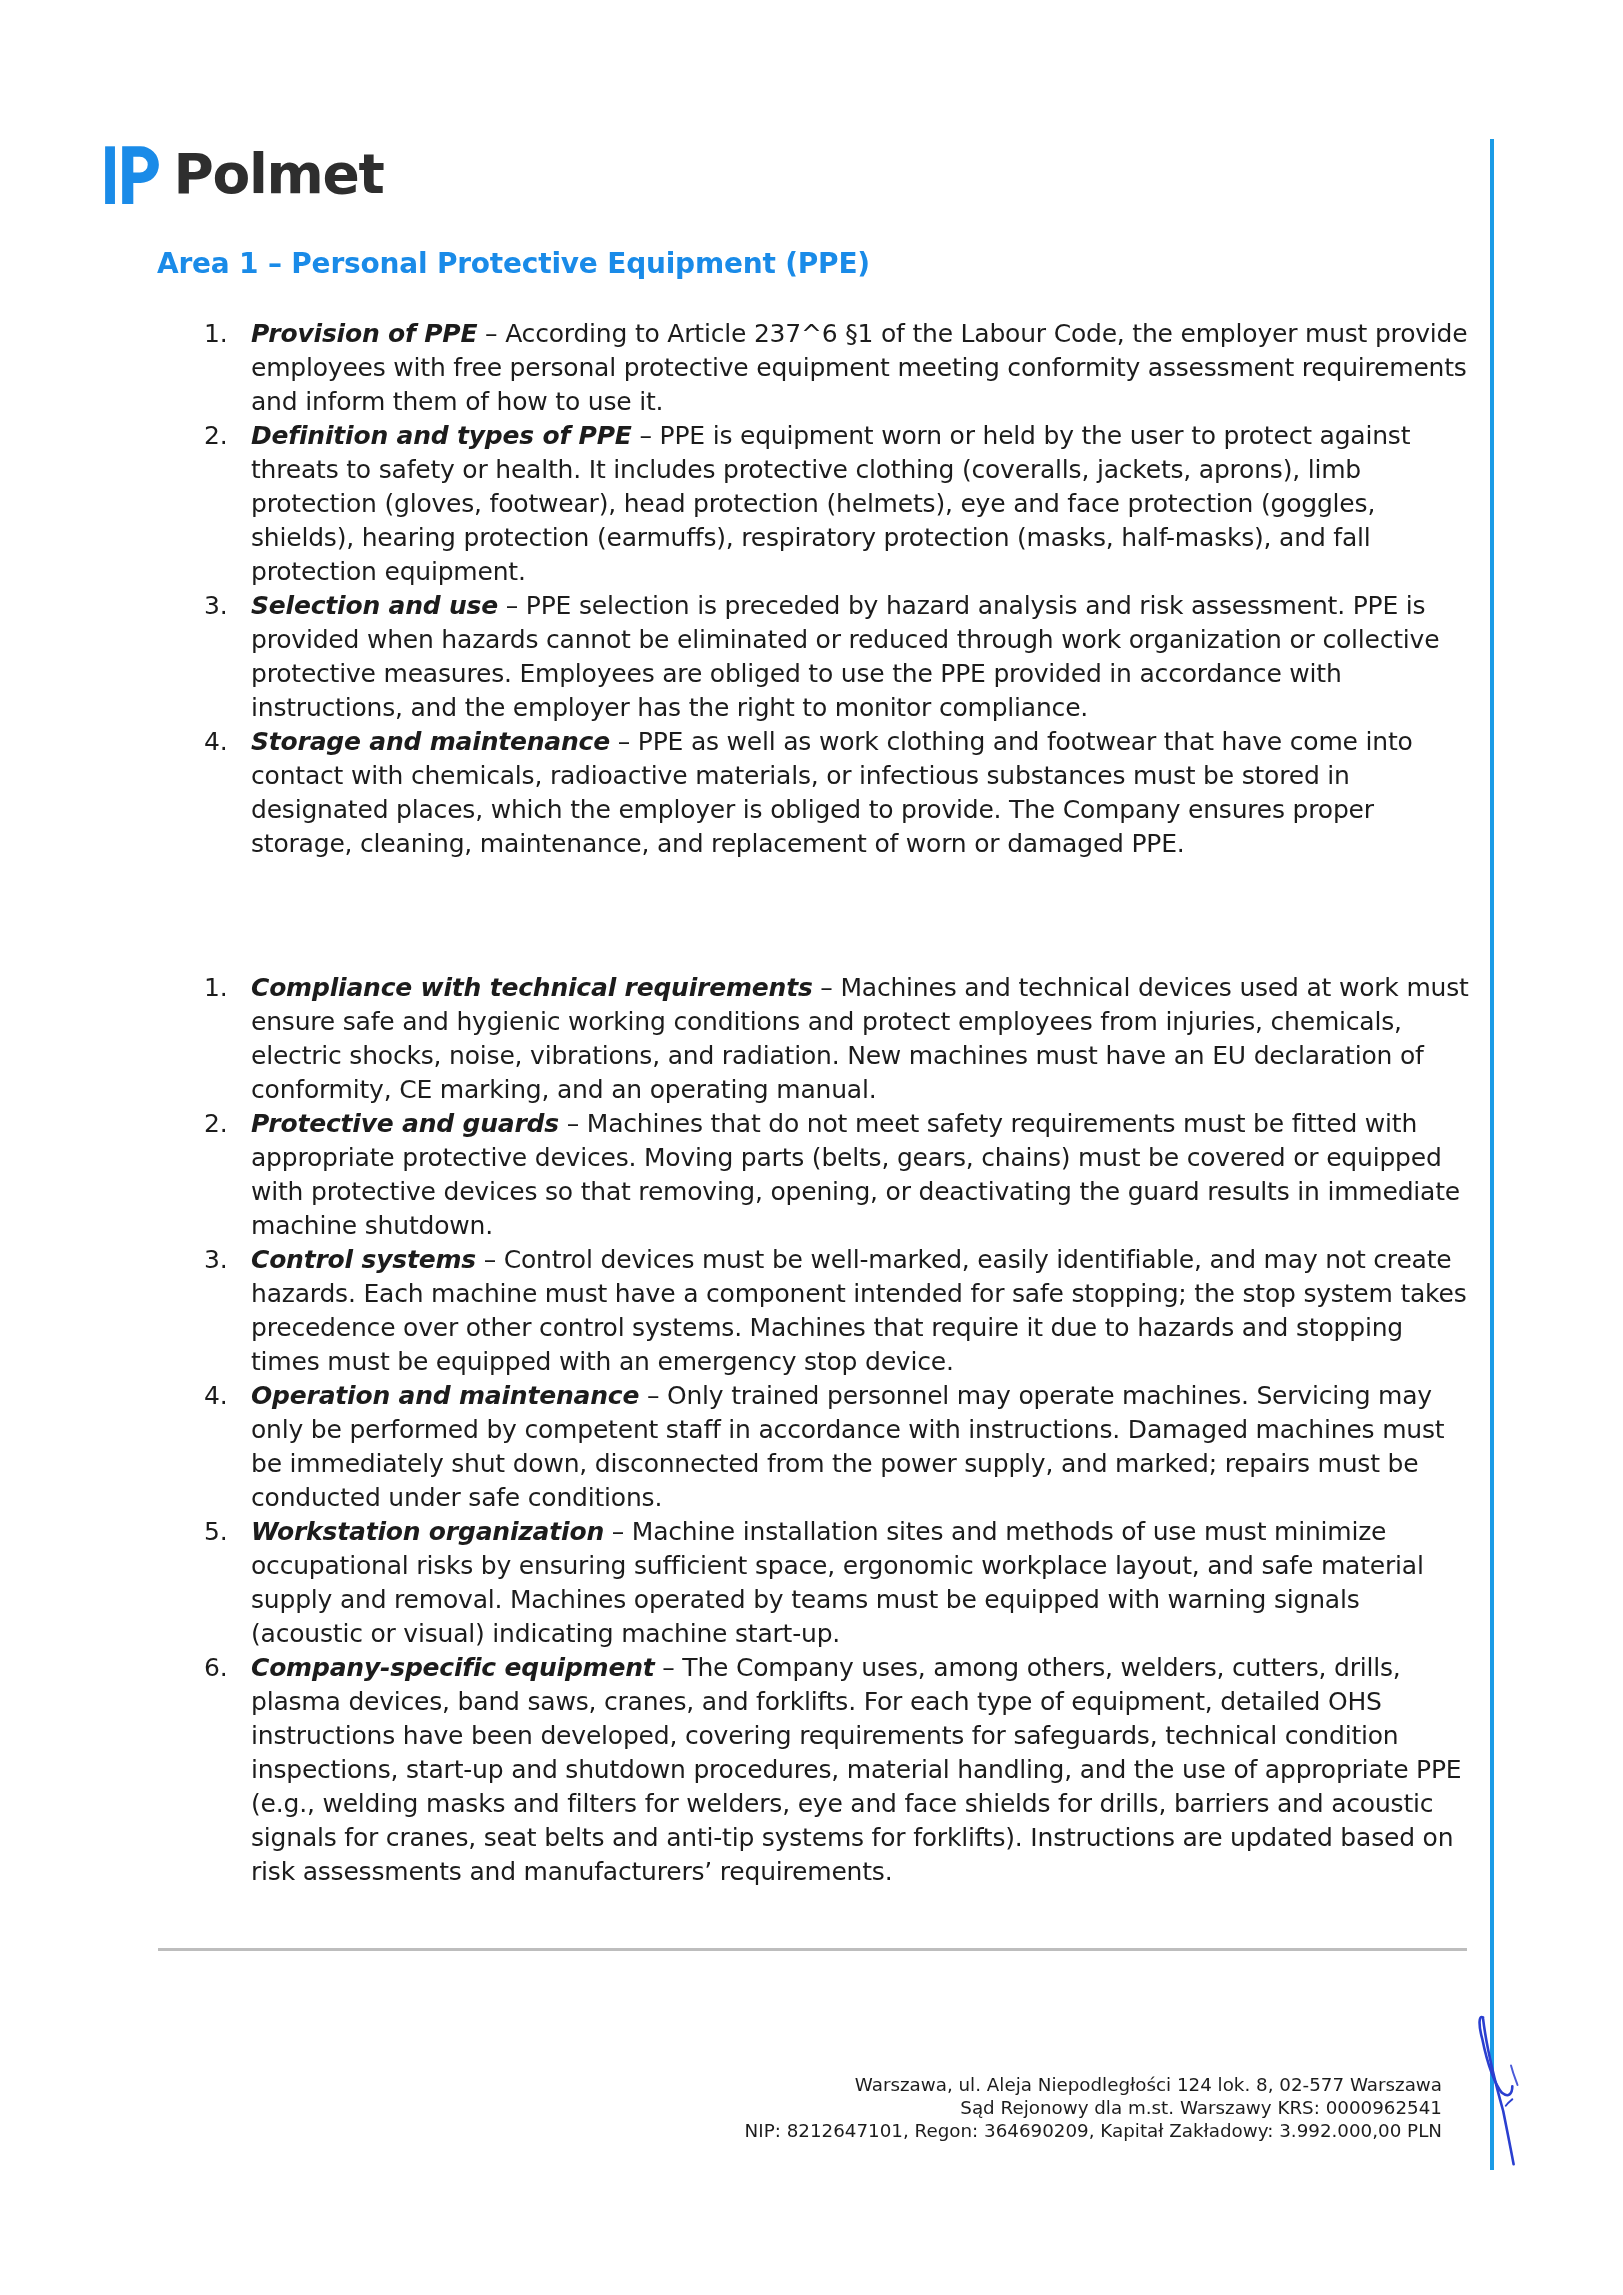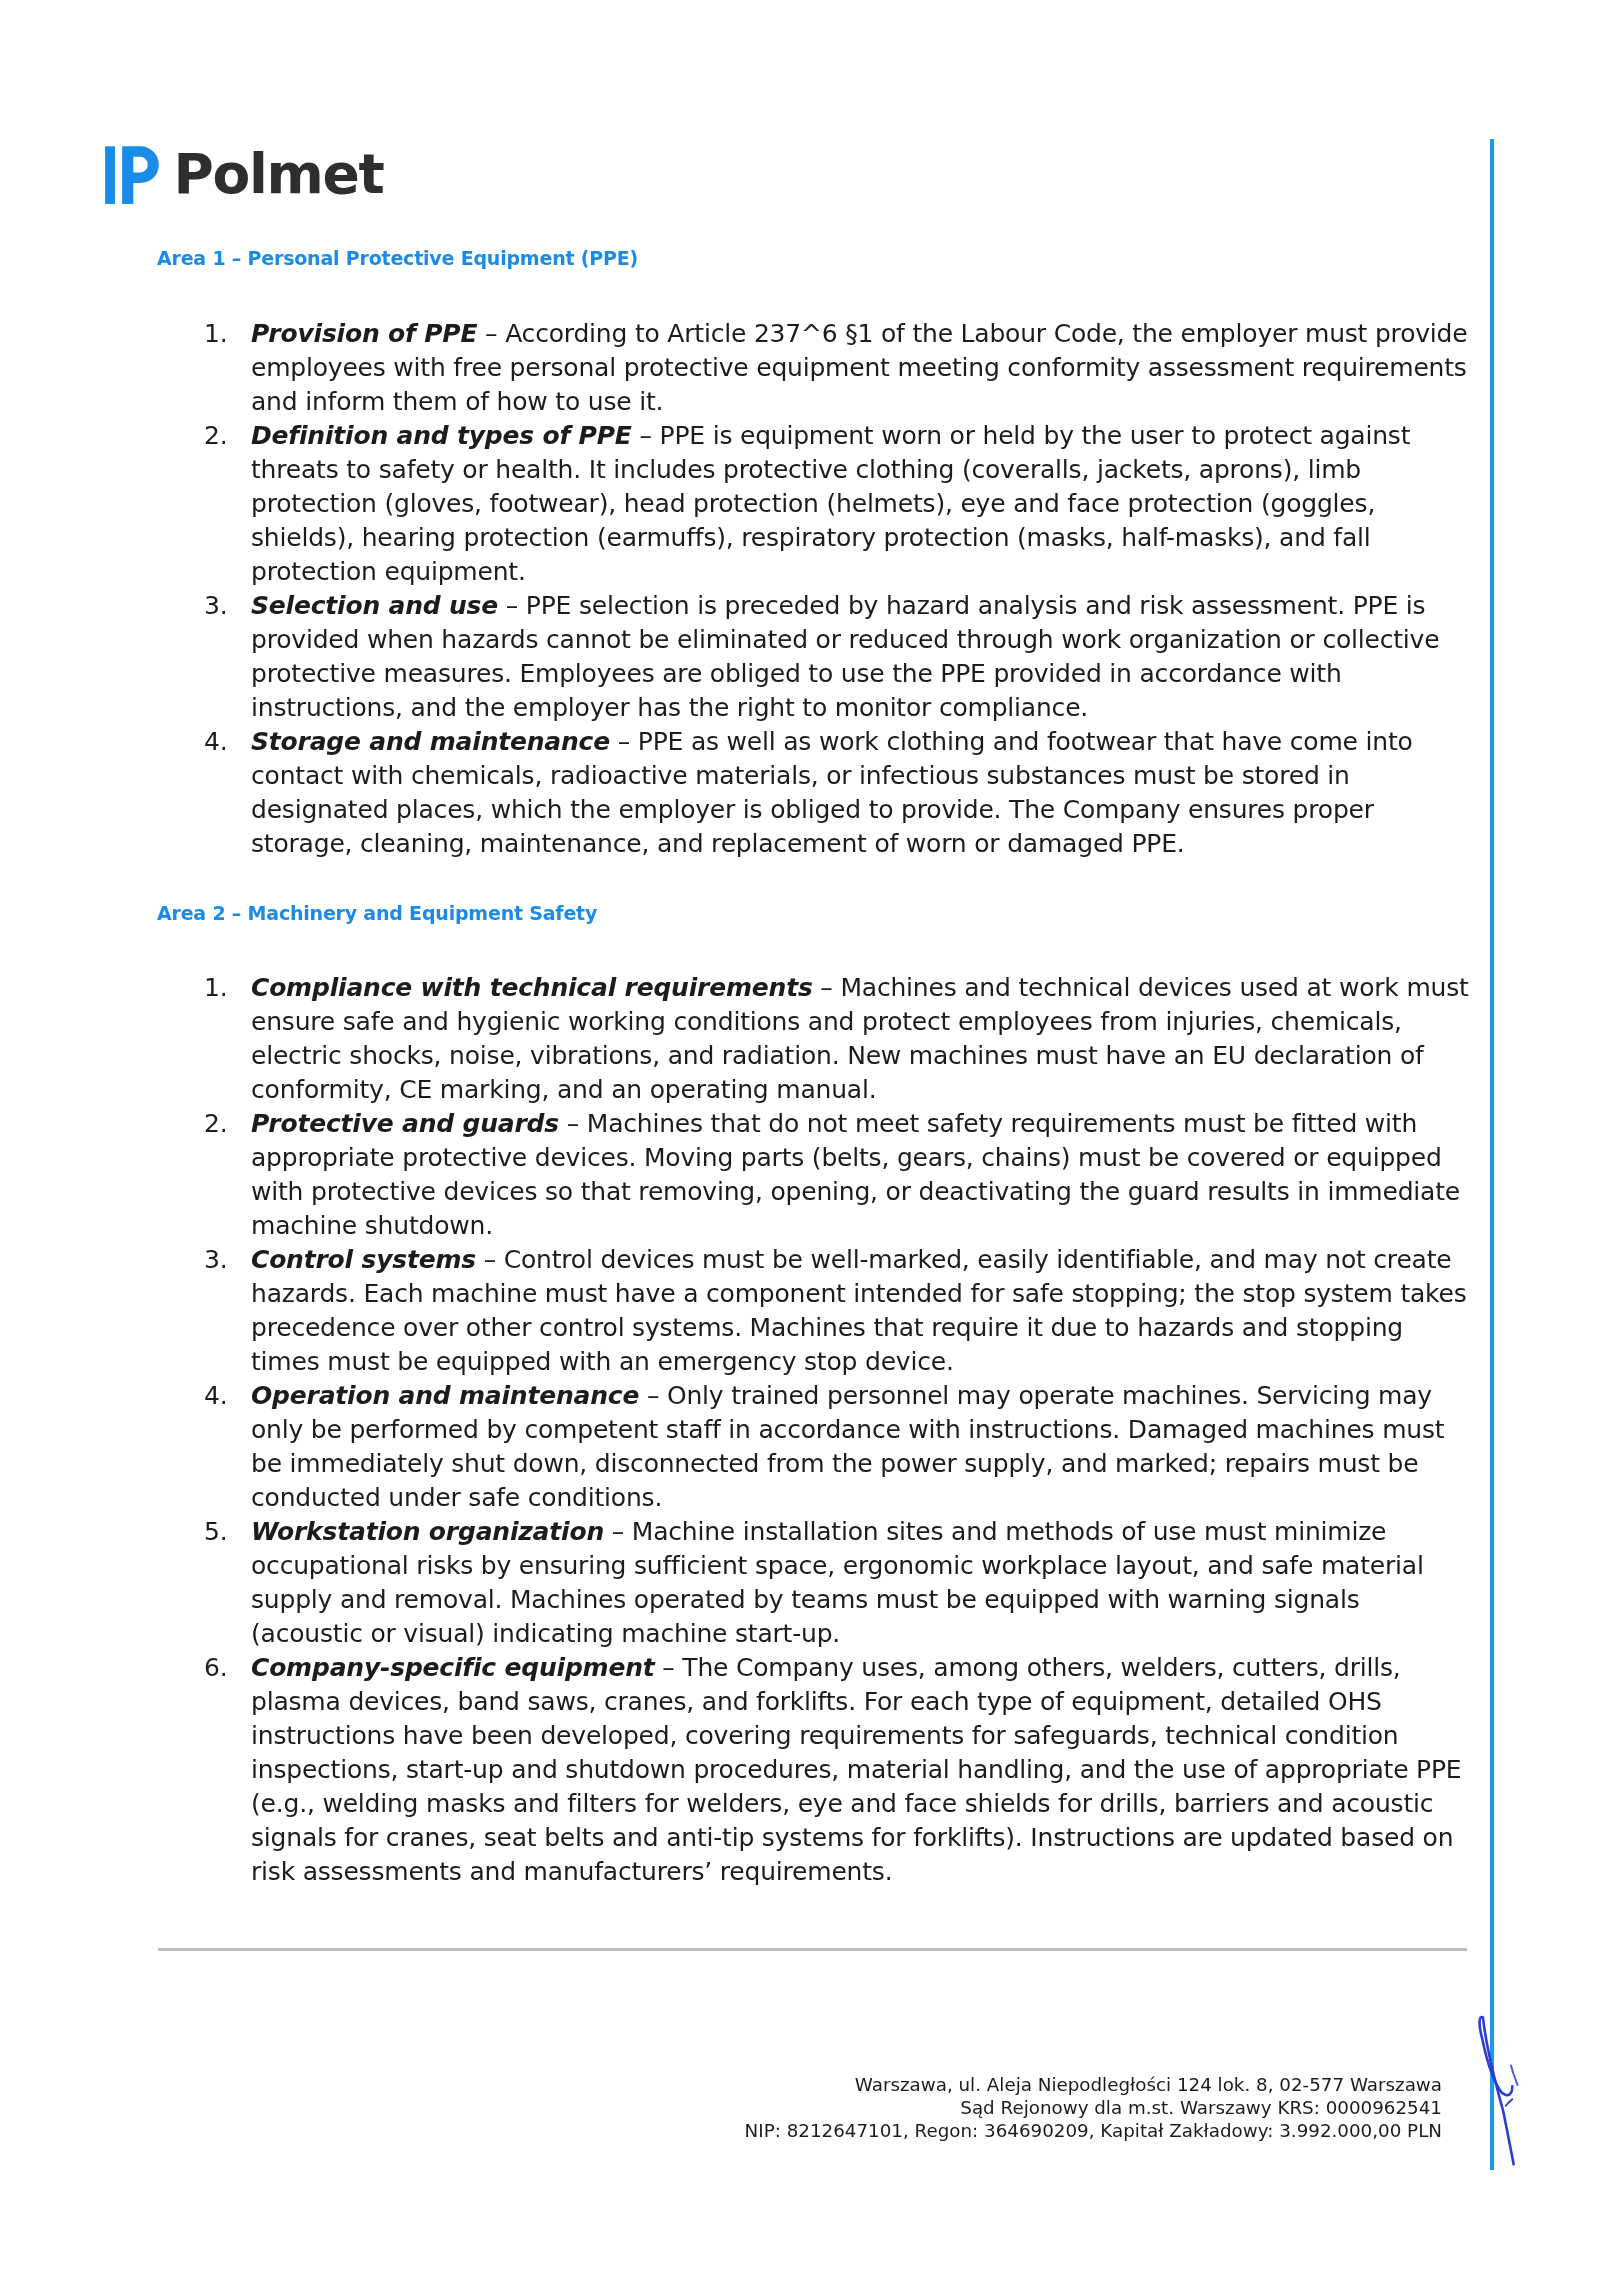--- a/index.html
+++ b/index.html
@@ -10,21 +10,21 @@
   
   .logo { position: absolute; left: 100px; top: 145px; height: 59px; display: flex; align-items: center; }
   .logo-mark { width: 54px; height: 59px; margin-right: 14.4px; }
   .logo-text { font-family: "DejaVu Sans", sans-serif; font-size: 55px; font-weight: 700;
                color: #2e2e2e; letter-spacing: -1.3px; line-height: 59px; }
 
   
   .side-rule { position: absolute; left: 1485px; top: 139px; width: 3.9px; height: 2031px; background: #1a9be6; }
 
   
-  .section-title { position: absolute; left: 152px; font-size: 19px; font-weight: 700;
+  .section-title { position: absolute; left: 152px; font-size: 28px; font-weight: 700;
                    color: #1a8be8; letter-spacing: -0.2px; white-space: nowrap; }
 
   
   .list { position: absolute; left: 164px; width: 1309px; margin: 0; padding: 0; list-style: none; }
   .item { position: relative; padding-left: 82px; font-size: 25px; line-height: 34px; color: #1c1c1c;
           letter-spacing: -0.2px; }
   .item .num { position: absolute; left: 35px; top: 0; width: 39px; }
   .item .term { font-weight: 700; font-style: italic; }
 
   
@@ -65,21 +65,20 @@
     <li class="item">
       <span class="num">3.</span>
       <span class="term">Selection and use</span><span> – PPE selection is preceded by hazard analysis and risk assessment. PPE is provided when hazards cannot be eliminated or reduced through work organization or collective protective measures. Employees are obliged to use the PPE provided in accordance with instructions, and the employer has the right to monitor compliance.</span>
     </li>
     <li class="item">
       <span class="num">4.</span>
       <span class="term">Storage and maintenance</span><span> – PPE as well as work clothing and footwear that have come into contact with chemicals, radioactive materials, or infectious substances must be stored in designated places, which the employer is obliged to provide. The Company ensures proper storage, cleaning, maintenance, and replacement of worn or damaged PPE.</span>
     </li>
   </ol>
 
-  <div class="section-title" style="top:902px;">Area 2 – Machinery and Equipment Safety</div>
 
   <ol class="list" style="top:971px;">
     <li class="item">
       <span class="num">1.</span>
       <span class="term">Compliance with technical requirements</span><span> – Machines and technical devices used at work must ensure safe and hygienic working conditions and protect employees from injuries, chemicals, electric shocks, noise, vibrations, and radiation. New machines must have an EU declaration of conformity, CE marking, and an operating manual.</span>
     </li>
     <li class="item">
       <span class="num">2.</span>
       <span class="term">Protective and guards</span><span> – Machines that do not meet safety requirements must be fitted with appropriate protective devices. Moving parts (belts, gears, chains) must be covered or equipped with protective devices so that removing, opening, or deactivating the guard results in immediate machine shutdown.</span>
     </li>

